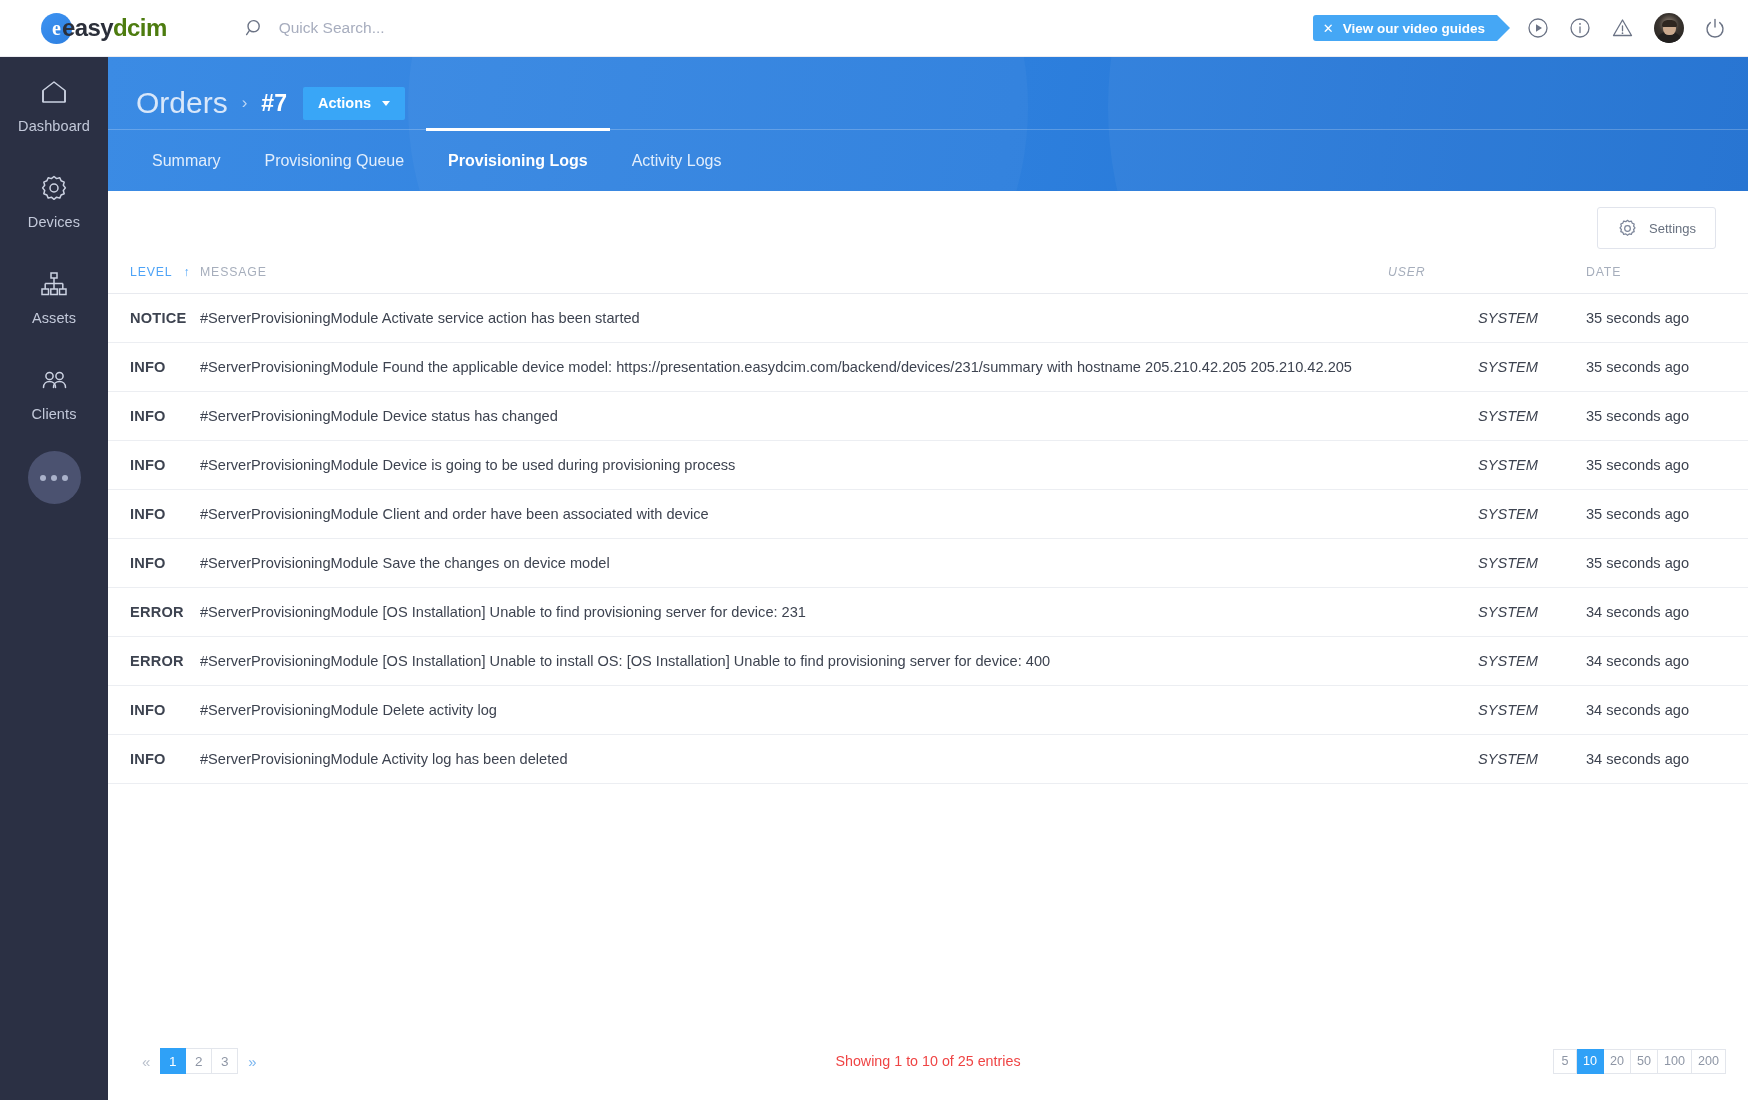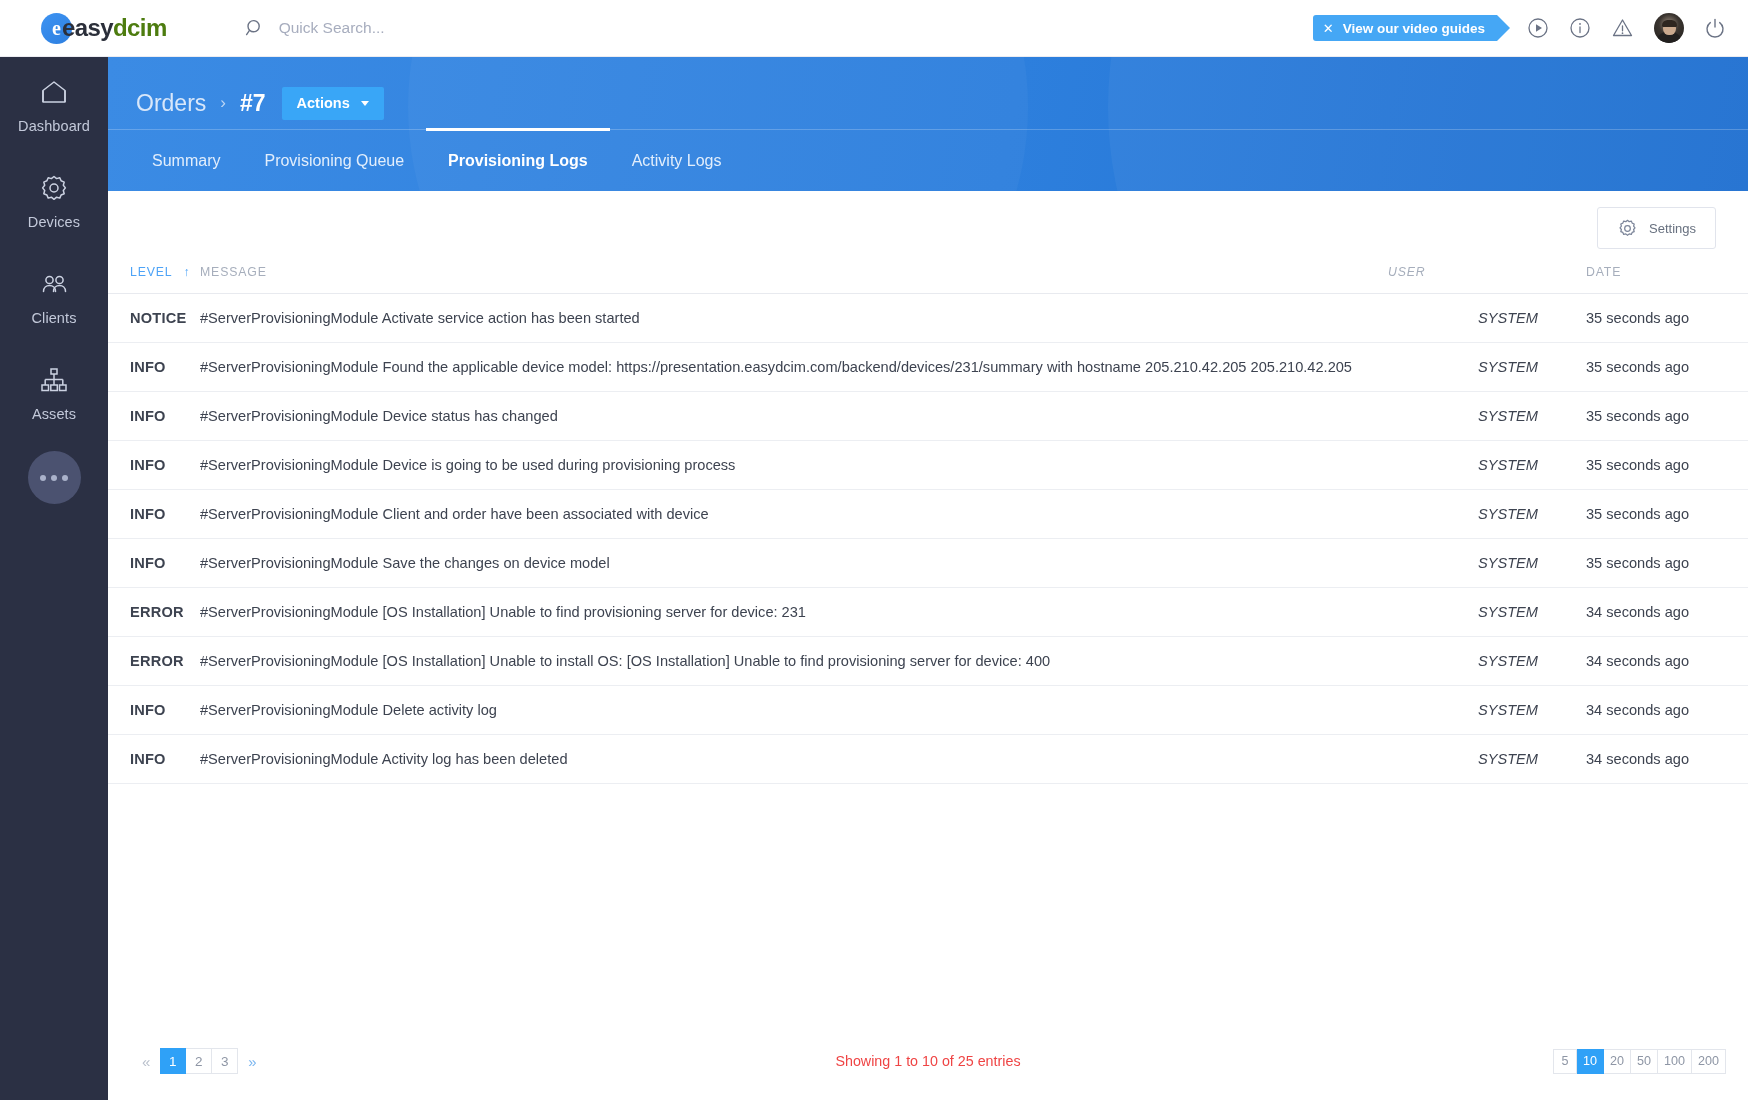--- a/index.html
+++ b/index.html
@@ -132,21 +132,21 @@
   #pagehead .orb2 {
     position: absolute; left: 300px; top: -260px;
     width: 620px; height: 620px; border-radius: 50%;
     background: rgba(255,255,255,.035);
   }
   #crumbrow {
     position: relative; z-index: 2;
     display: flex; align-items: center; gap: 0;
     padding: 22px 0 0 28px; height: 70px;
   }
-  .crumb-root { color: #d8e7fa; font-size: 23px; }
+  .crumb-root { color: #d8e7fa; font-size: 30px; }
   .crumb-sep { color: #bcd6f5; font-size: 17px; margin: 0 14px; }
   .crumb-cur { color: #ffffff; font-size: 23px; font-weight: 700; }
   #actions-btn {
     margin-left: 16px;
     background: #39a6f7; color: #fff;
     border: none; cursor: pointer;
     font-family: "Liberation Sans", sans-serif;
     font-size: 14.5px; font-weight: 700;
     height: 33px; padding: 0 15px;
     display: inline-flex; align-items: center; gap: 11px;
@@ -329,48 +329,48 @@
     <span class="nav-label">Dashboard</span>
   </div>
   <div class="nav-item">
     <span class="nav-ic">
       <svg width="32" height="30" viewBox="0 0 32 30" fill="none" stroke="#ccd2e2" stroke-width="1.5" stroke-linejoin="round">
         <circle cx="16" cy="15" r="4"></circle>
         <path d="M16 3.5 l2.6 2.1 3.2 -.9 1.3 3.1 3.1 1.3 -.9 3.2 2.1 2.6 -2.1 2.6 .9 3.2 -3.1 1.3 -1.3 3.1 -3.2 -.9 -2.6 2.1 -2.6 -2.1 -3.2 .9 -1.3 -3.1 -3.1 -1.3 .9 -3.2 -2.1 -2.6 2.1 -2.6 -.9 -3.2 3.1 -1.3 1.3 -3.1 3.2 .9 Z"></path>
       </svg>
     </span>
     <span class="nav-label">Devices</span>
-  </div>
-  <div class="nav-item">
-    <span class="nav-ic">
-      <svg width="32" height="30" viewBox="0 0 32 30" fill="none" stroke="#ccd2e2" stroke-width="1.5" stroke-linecap="round">
-        <circle cx="11.5" cy="11" r="3.6"></circle>
-          <circle cx="21.5" cy="11" r="3.6"></circle>
-        <path d="M5.5 22.5 c0 -4 2.8 -6 6 -6 s6 2 6 6"></path>
-        <path d="M15.5 22.5 c0 -4 2.8 -6 6 -6 s6 2 6 6"></path>
-      </svg>
-    </span>
-    <span class="nav-label">Clients</span>
   </div>
   <div class="nav-item">
     <span class="nav-ic">
       <svg width="32" height="30" viewBox="0 0 32 30" fill="none" stroke="#ccd2e2" stroke-width="1.5">
         <rect x="13" y="4" width="6" height="5"></rect>
         <rect x="4" y="20" width="6.5" height="5.5"></rect>
           <rect x="12.8" y="20" width="6.5" height="5.5"></rect>
           <rect x="21.5" y="20" width="6.5" height="5.5"></rect>
         <line x1="16" y1="9" x2="16" y2="14.5"></line>
           <line x1="7.2" y1="14.5" x2="24.8" y2="14.5"></line>
         <line x1="7.2" y1="14.5" x2="7.2" y2="20"></line>
           <line x1="16" y1="14.5" x2="16" y2="20"></line>
           <line x1="24.8" y1="14.5" x2="24.8" y2="20"></line>
       </svg>
     </span>
     <span class="nav-label">Assets</span>
   </div>
+  <div class="nav-item">
+    <span class="nav-ic">
+      <svg width="32" height="30" viewBox="0 0 32 30" fill="none" stroke="#ccd2e2" stroke-width="1.5" stroke-linecap="round">
+        <circle cx="11.5" cy="11" r="3.6"></circle>
+          <circle cx="21.5" cy="11" r="3.6"></circle>
+        <path d="M5.5 22.5 c0 -4 2.8 -6 6 -6 s6 2 6 6"></path>
+        <path d="M15.5 22.5 c0 -4 2.8 -6 6 -6 s6 2 6 6"></path>
+      </svg>
+    </span>
+    <span class="nav-label">Clients</span>
+  </div>
   <div id="more-btn">
     <i></i>
       <i></i>
       <i></i>
   </div>
 </div>
 
 <div id="pagehead">
   <div class="orb2"></div>
   <div class="orb"></div>

